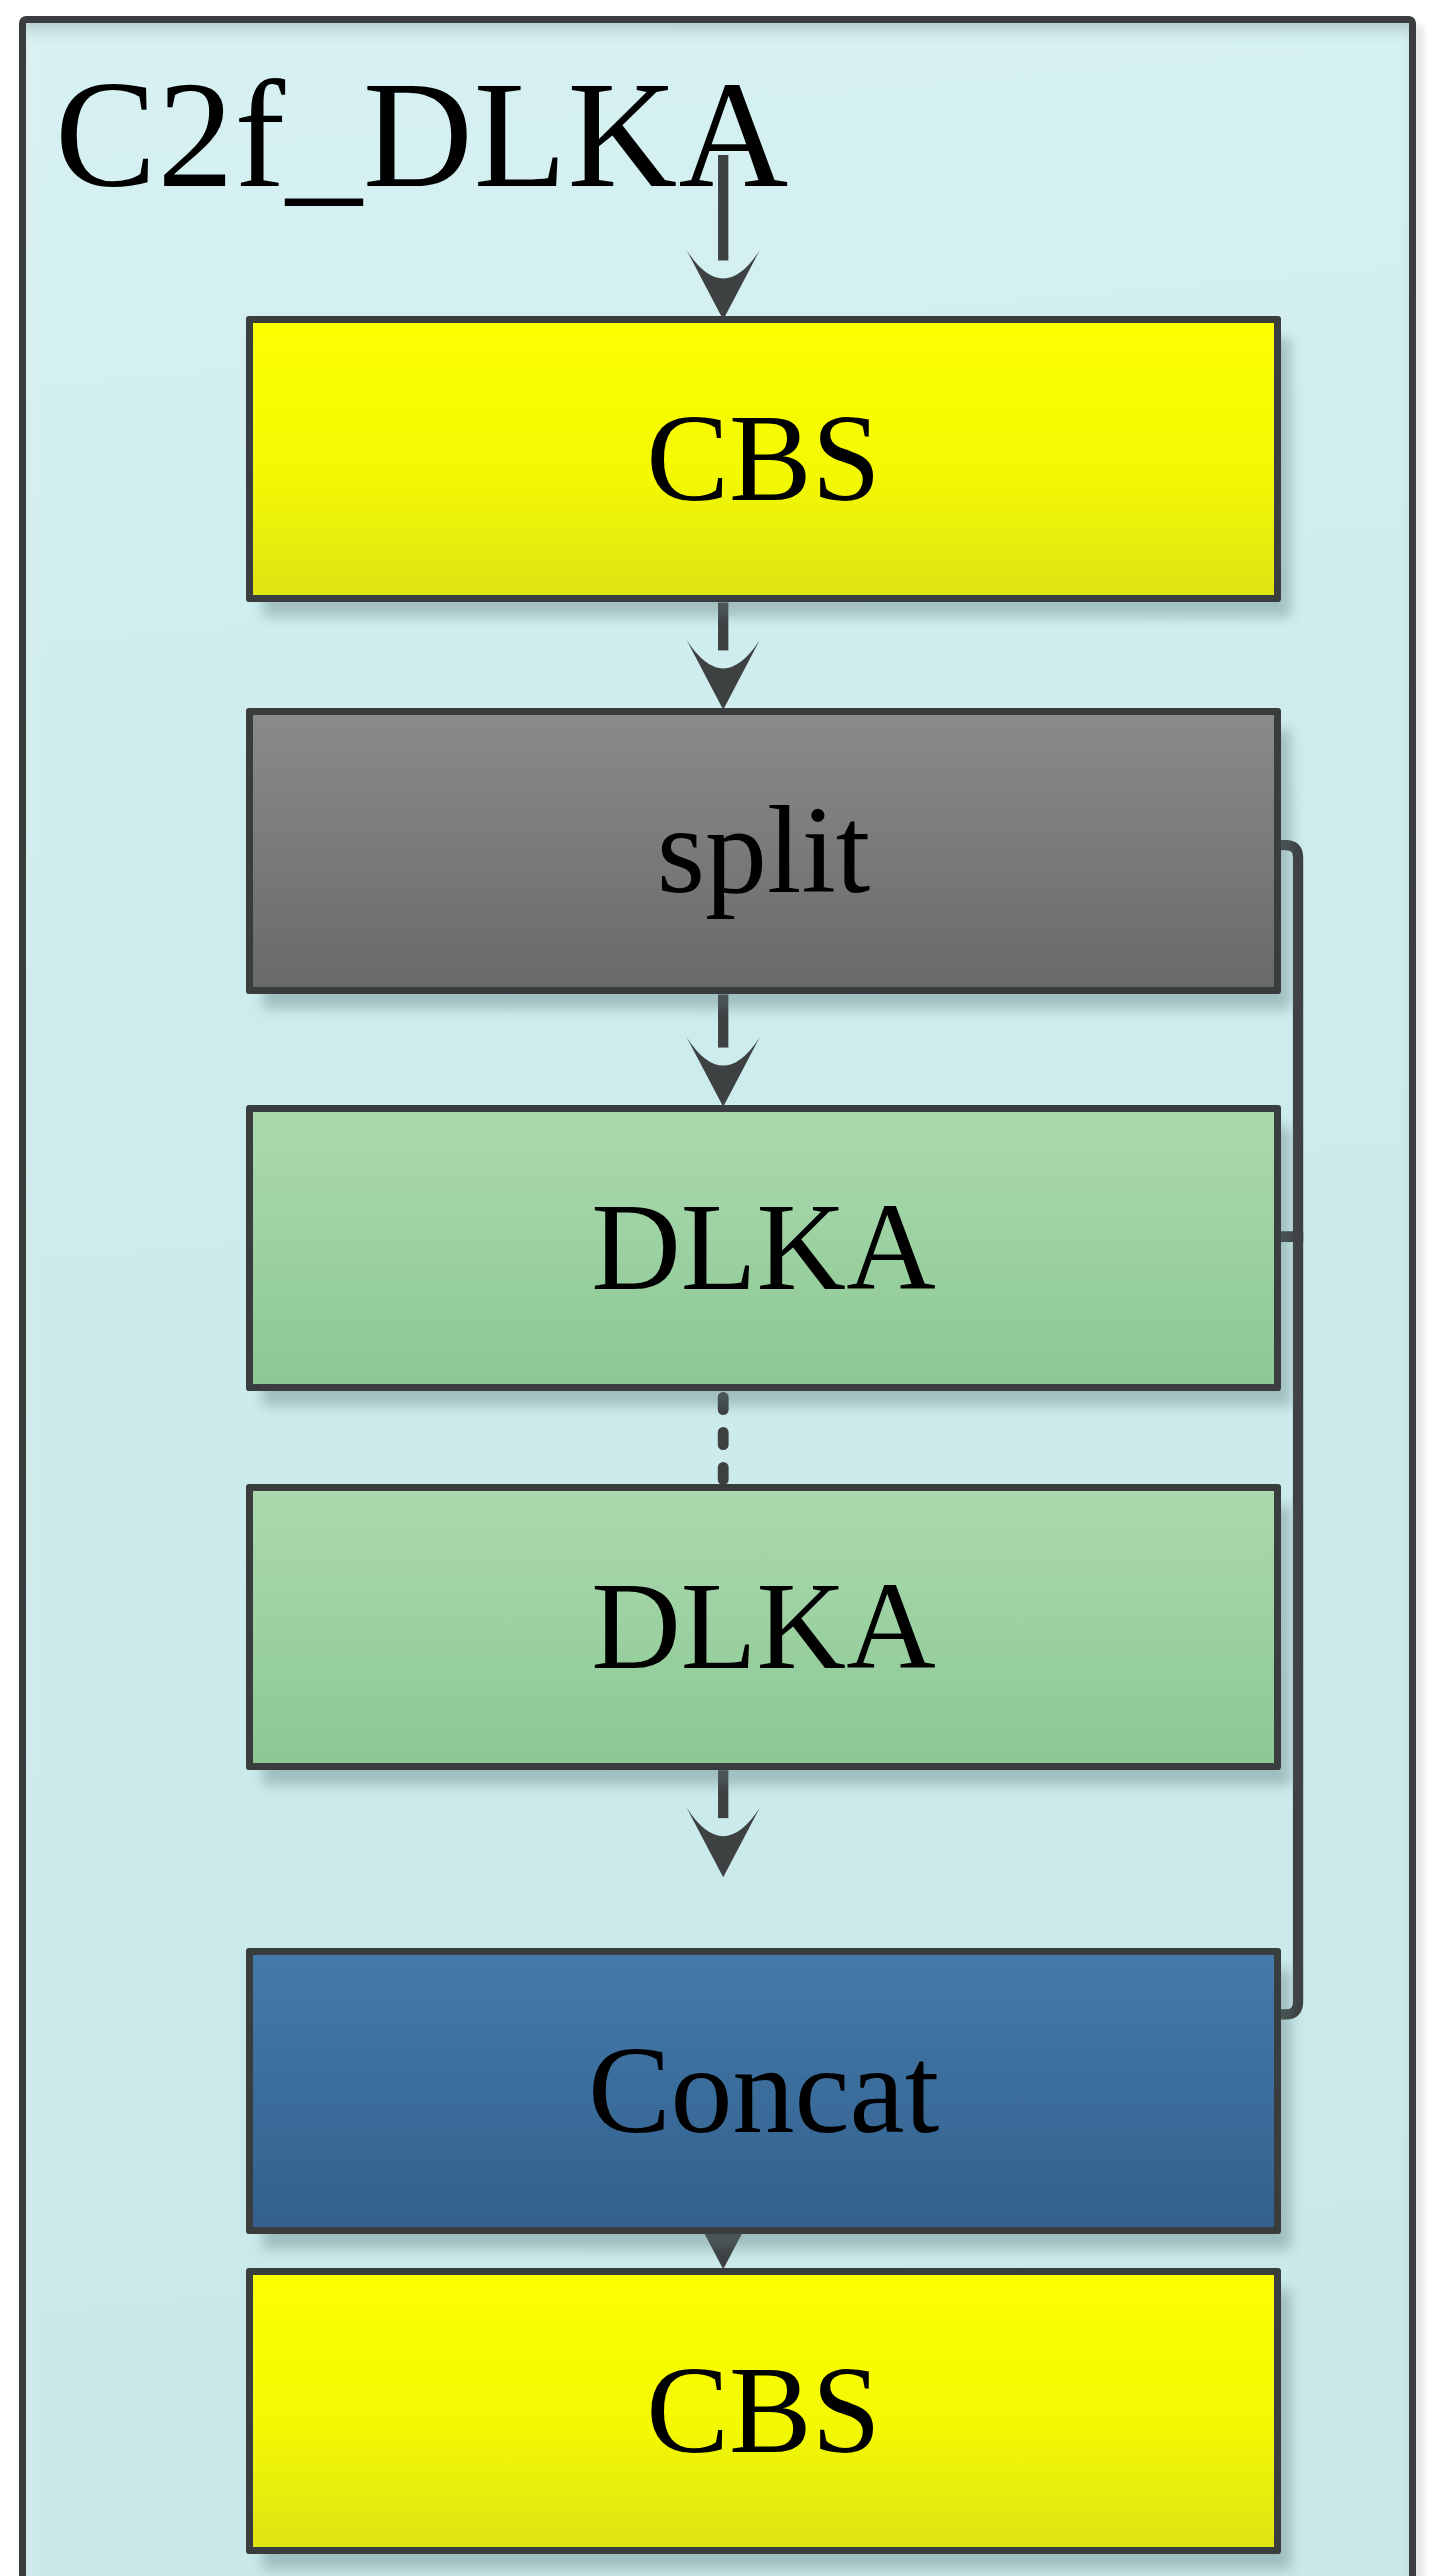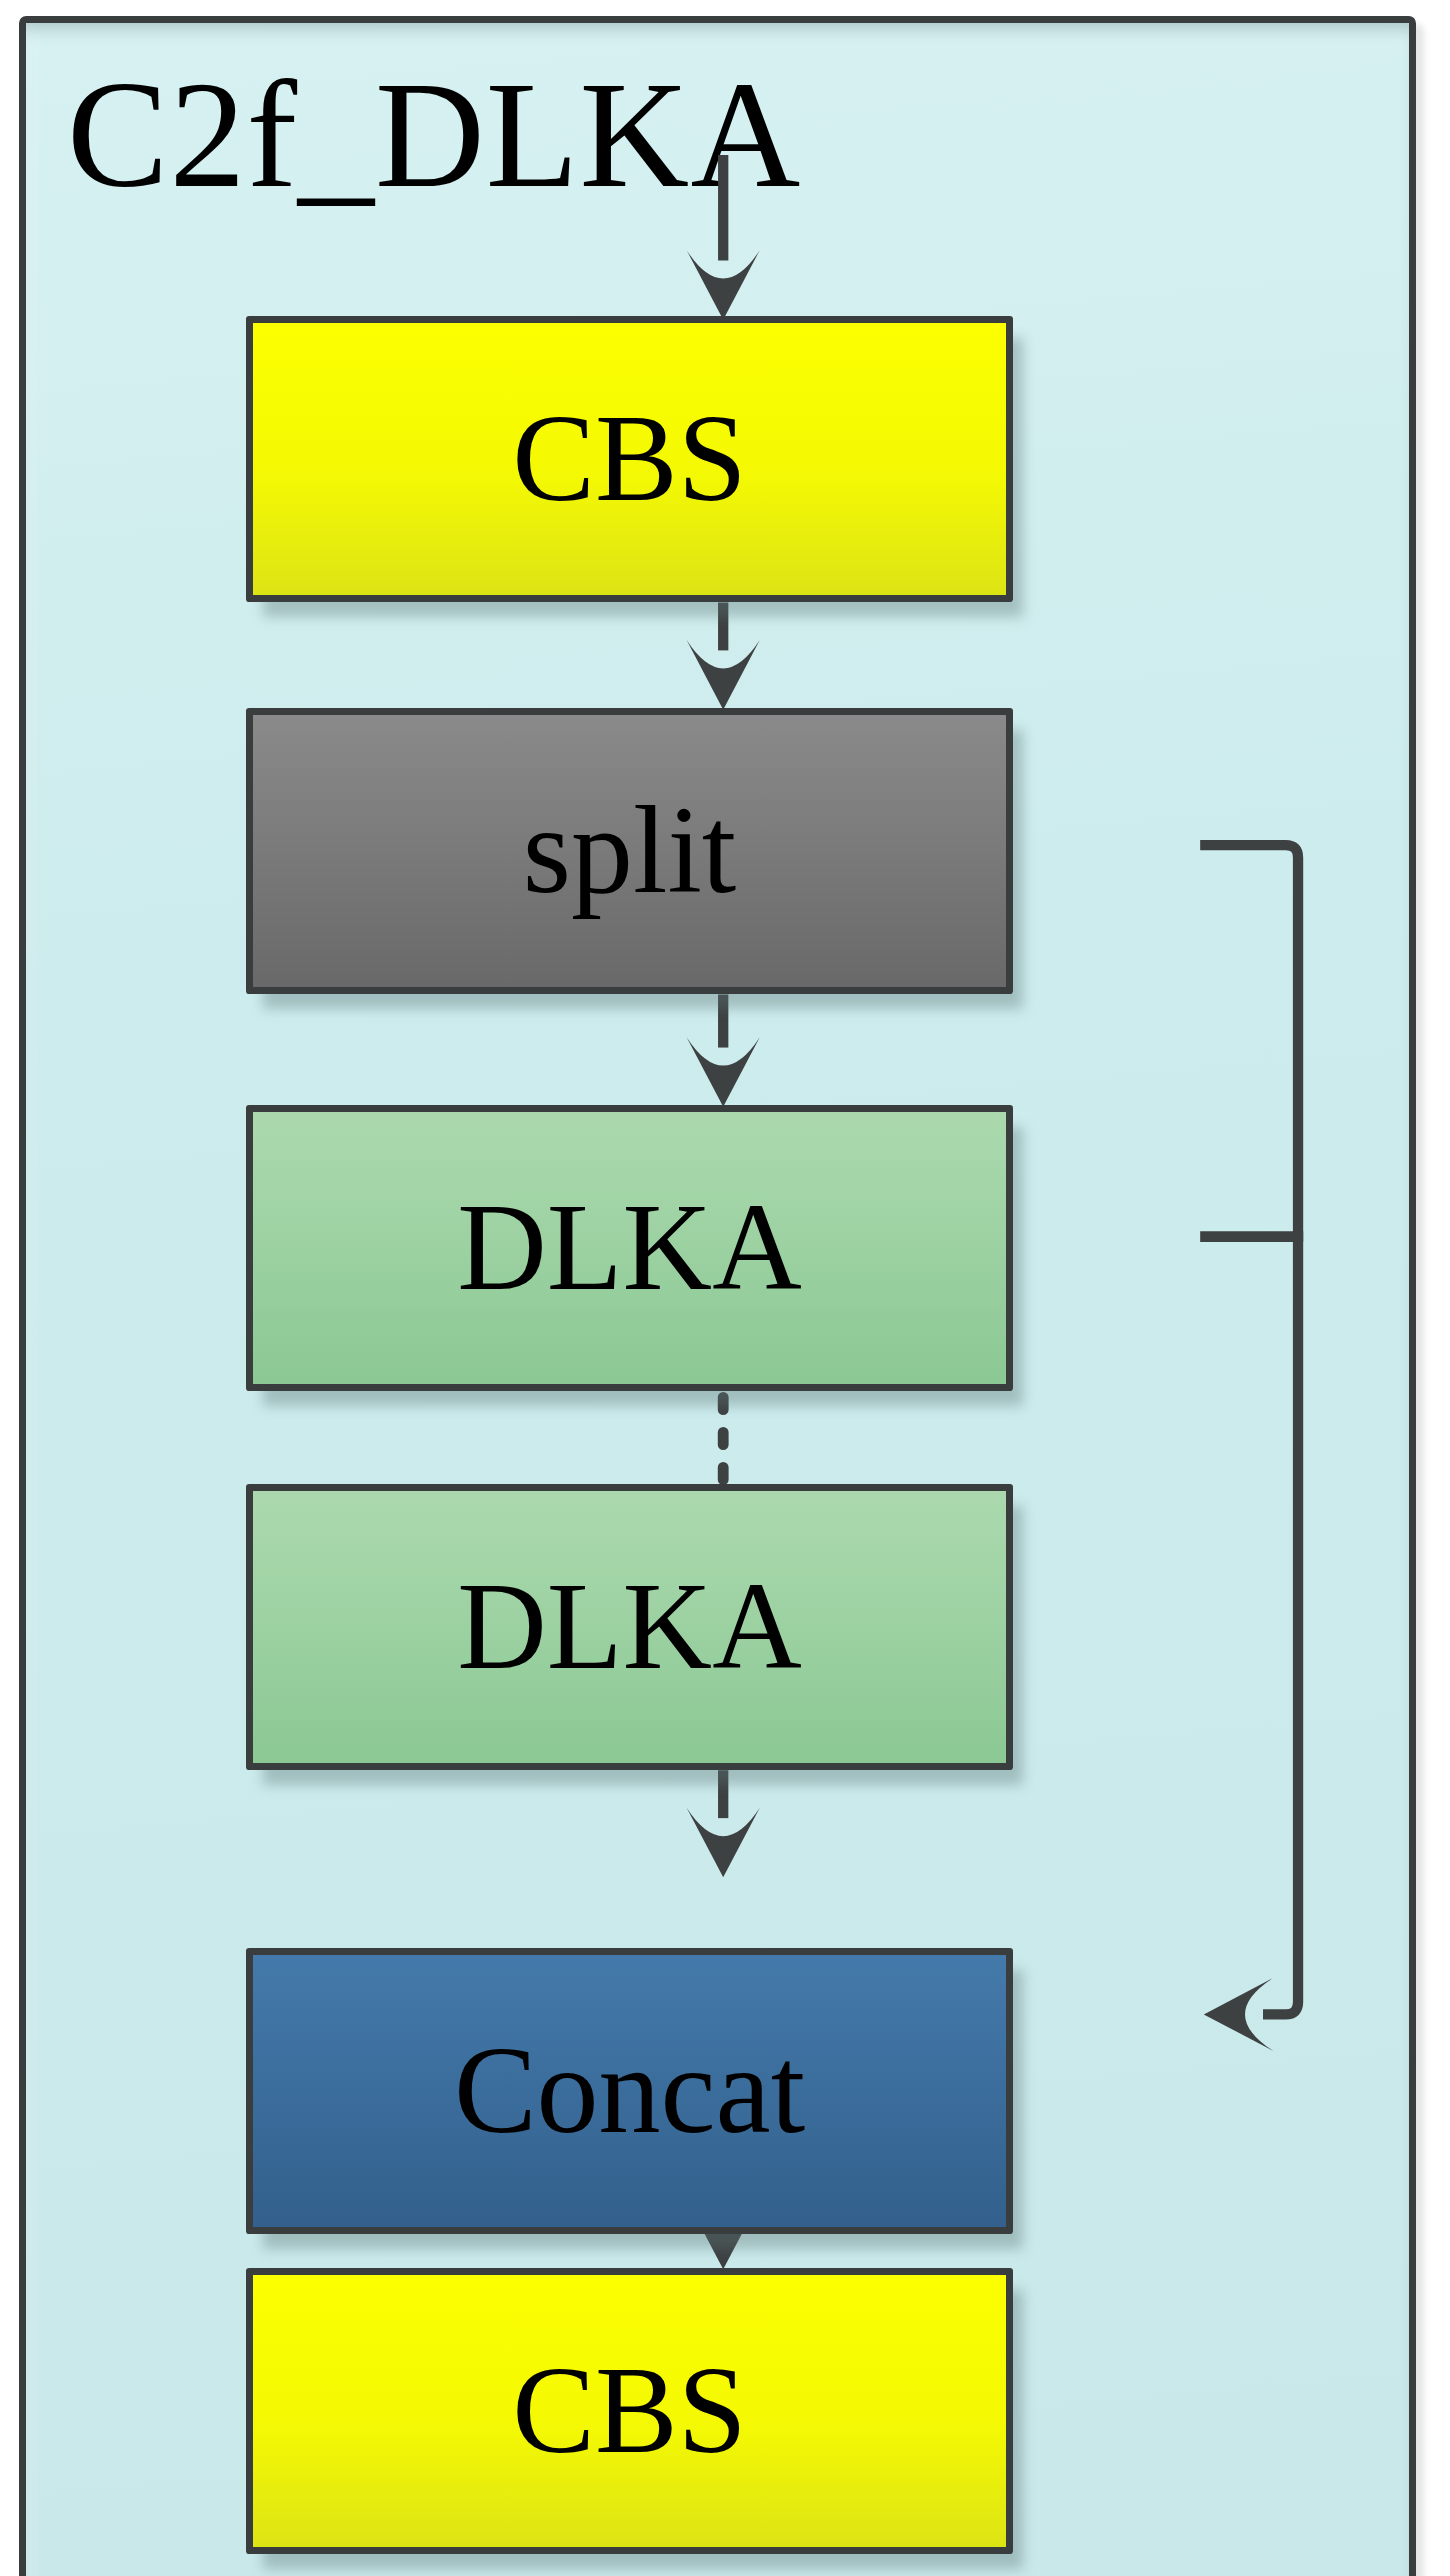--- a/index.html
+++ b/index.html
@@ -24,32 +24,32 @@
     box-sizing: border-box;
     border: 7.7px solid #3a3d3e;
     border-radius: 7.2px;
     background: linear-gradient(175deg, #d7f1f2 0%, #cdeced 35%, #c9e8ea 100%);
     box-shadow: 7.2px 8.2px 6.2px rgba(0,0,0,0.10),
                 inset 0 13.4px 15.5px -8.2px rgba(70,95,95,0.30),
                 inset 13.4px 0 18.5px -13.4px rgba(255,255,255,0.55);
   }
   #title {
     position: absolute;
-    left: 67px;
+    left: 55px;
     top: 59px;
     font-size: 152px;
     line-height: 1;
     color: #000000;
     white-space: nowrap;
     letter-spacing: 1px;
   }
   .node {
     position: absolute;
     left: 246px;
-    width: 767px;
+    width: 1035px;
     height: 286px;
     box-sizing: border-box;
     border: 7.2px solid #3a3d3e;
     border-radius: 3.1px;
     display: flex;
     align-items: center;
     justify-content: center;
     font-size: 124px;
     color: #000000;
     box-shadow: 13.4px 18.5px 11.3px -3.1px rgba(92,118,118,0.38);

